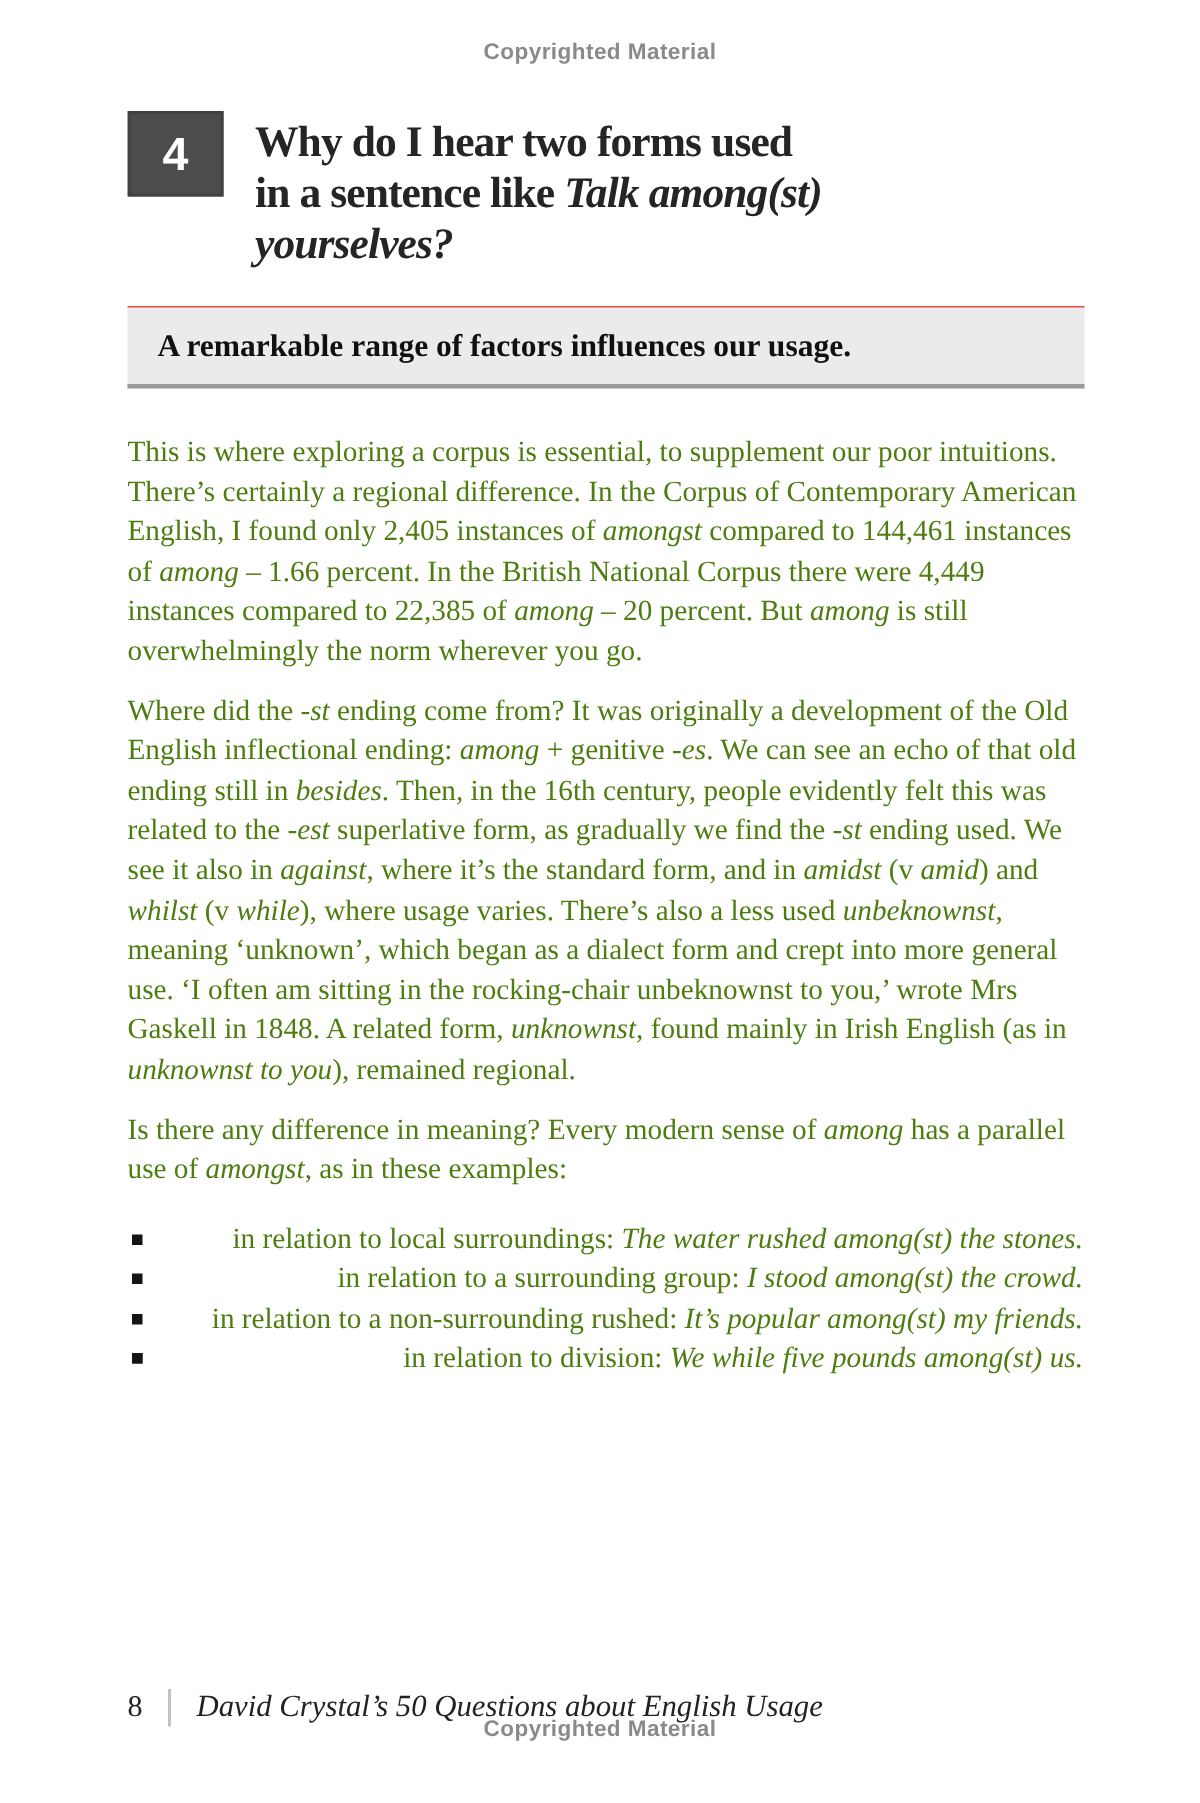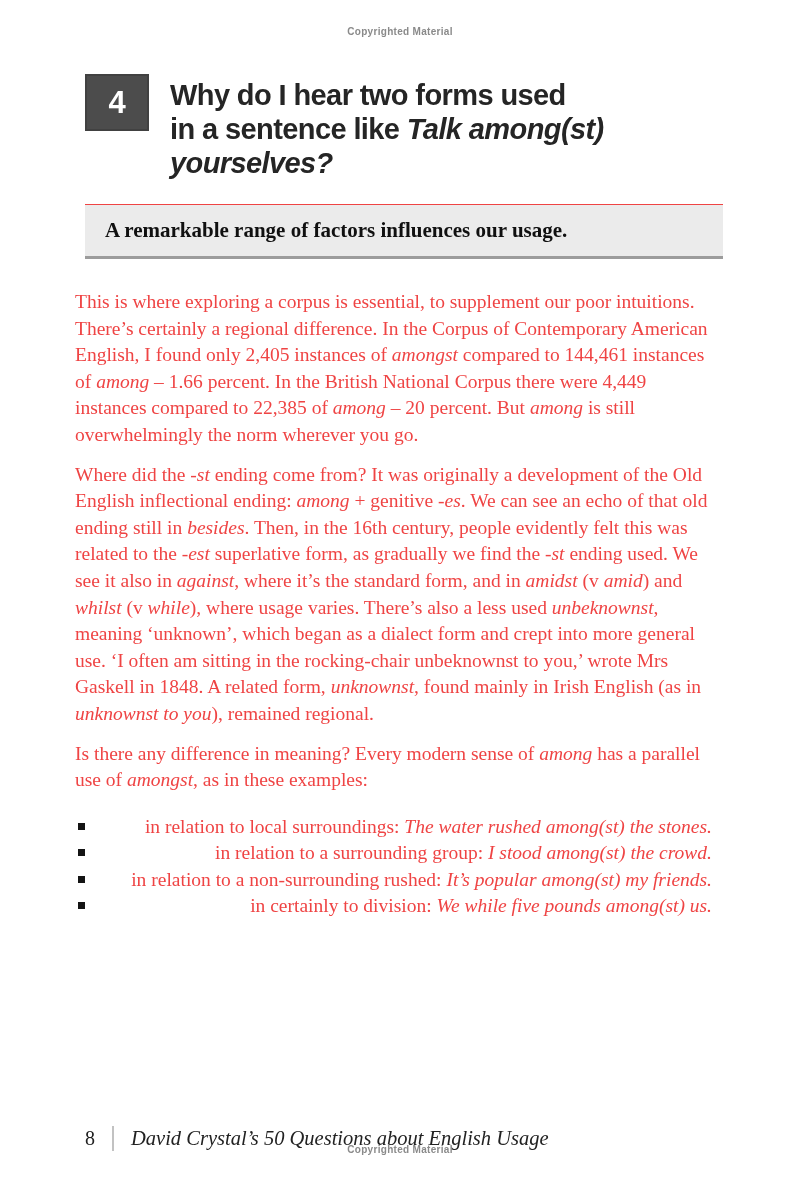--- a/index.html
+++ b/index.html
@@ -11,21 +11,21 @@
     background: #ffffff;
     overflow: hidden;
   }
 
   .notice {
     position: absolute;
     left: 0; right: 0;
     text-align: center;
     font-family: "Liberation Sans", sans-serif;
     font-weight: bold;
-    font-size: 10px;
+    font-size: 15px;
     letter-spacing: 0.3px;
     color: #8a8a8a;
   }
   .notice-top { top: 26px; }
   .notice-bottom { top: 1144px; }
 
   .chapter-num {
     position: absolute;
     left: 85px; top: 74px;
     width: 64px; height: 57px;
@@ -37,21 +37,21 @@
     font-size: 31px;
     display: flex;
     align-items: center;
     justify-content: center;
   }
 
   .chapter-title {
     position: absolute;
     left: 170px; top: 78px;
     margin: 0;
-    font-family: Liberation Sans, sans-serif;
+    font-family: Liberation Serif, serif;
     font-weight: bold;
     font-size: 29px;
     line-height: 34px;
     letter-spacing: -0.6px;
     color: #252525;
   }
 
   .banner {
     position: absolute;
     left: 85px; top: 204px;
@@ -66,26 +66,26 @@
   .banner-text {
     padding-left: 20px;
     font-family: "Liberation Serif", serif;
     font-weight: bold;
     font-size: 21px;
     color: #101010;
   }
 
   .body-text {
     position: absolute;
-    left: 75px; top: 289px;
+    left: 85px; top: 289px;
     width: 637px;
     font-family: "Liberation Serif", serif;
     font-size: 19.5px;
     line-height: 26.6px;
-    color: #ef4444;
+    color: #4d7c0f;
   }
   .para { margin: 0 0 13px 0; }
   .it { font-style: italic; }
 
   .bullets {
     list-style: none;
     margin: 20px 0 0 0;
     padding: 0;
     text-align: right;
   }
@@ -132,21 +132,21 @@
     <div>
         <p class="para"><span>This is where exploring a corpus is essential, to supplement our poor intuitions. There’s certainly a regional difference. In the Corpus of Contemporary American English, I found only 2,405 instances of </span><span class="it">amongst</span><span> compared to 144,461 instances of </span><span class="it">among</span><span> – 1.66 percent. In the British National Corpus there were 4,449 instances compared to 22,385 of </span><span class="it">among</span><span> – 20 percent. But </span><span class="it">among</span><span> is still overwhelmingly the norm wherever you go.</span></p>
         <p class="para"><span>Where did the </span><span class="it">-st</span><span> ending come from? It was originally a development of the Old English inflectional ending: </span><span class="it">among</span><span> + genitive </span><span class="it">-es</span><span>. We can see an echo of that old ending still in </span><span class="it">besides</span><span>. Then, in the 16th century, people evidently felt this was related to the </span><span class="it">-est</span><span> superlative form, as gradually we find the </span><span class="it">-st</span><span> ending used. We see it also in </span><span class="it">against</span><span>, where it’s the standard form, and in </span><span class="it">amidst</span><span> (v </span><span class="it">amid</span><span>) and </span><span class="it">whilst</span><span> (v </span><span class="it">while</span><span>), where usage varies. There’s also a less used </span><span class="it">unbeknownst</span><span>, meaning ‘unknown’, which began as a dialect form and crept into more general use. ‘I often am sitting in the rocking-chair unbeknownst to you,’ wrote Mrs Gaskell in 1848. A related form, </span><span class="it">unknownst</span><span>, found mainly in Irish English (as in </span><span class="it">unknownst to you</span><span>), remained regional.</span></p>
         <p class="para"><span>Is there any difference in meaning? Every modern sense of </span><span class="it">among</span><span> has a parallel use of </span><span class="it">amongst</span><span>, as in these examples:</span></p>
       </div>
     <ul class="bullets">
         <li><span class="sq"></span><span><span>in relation to local surroundings: </span><span class="it">The water rushed among(st) the stones.</span></span></li>
         <li><span class="sq"></span><span><span>in relation to a surrounding group: </span><span class="it">I stood among(st) the crowd.</span></span></li>
         <li><span class="sq"></span><span><span>in relation to a non-surrounding rushed: </span><span class="it">It’s popular among(st) my friends.</span></span></li>
         <li><span class="sq"></span></li>
-        <li><span class="sq"></span><span><span>in certainly to division: </span><span class="it">We while five pounds among(st) us.</span></span></li>
+        <li><span class="sq"></span><span><span>in relation to division: </span><span class="it">We while five pounds among(st) us.</span></span></li>
       </ul>
   </div>
 
   <footer class="page-footer">
     <span class="page-num">8</span>
     <span class="footer-divider"></span>
     <span class="book-title">David Crystal’s 50 Questions about English Usage</span>
   </footer>
 
   <div class="notice notice-bottom">Copyrighted Material</div>

